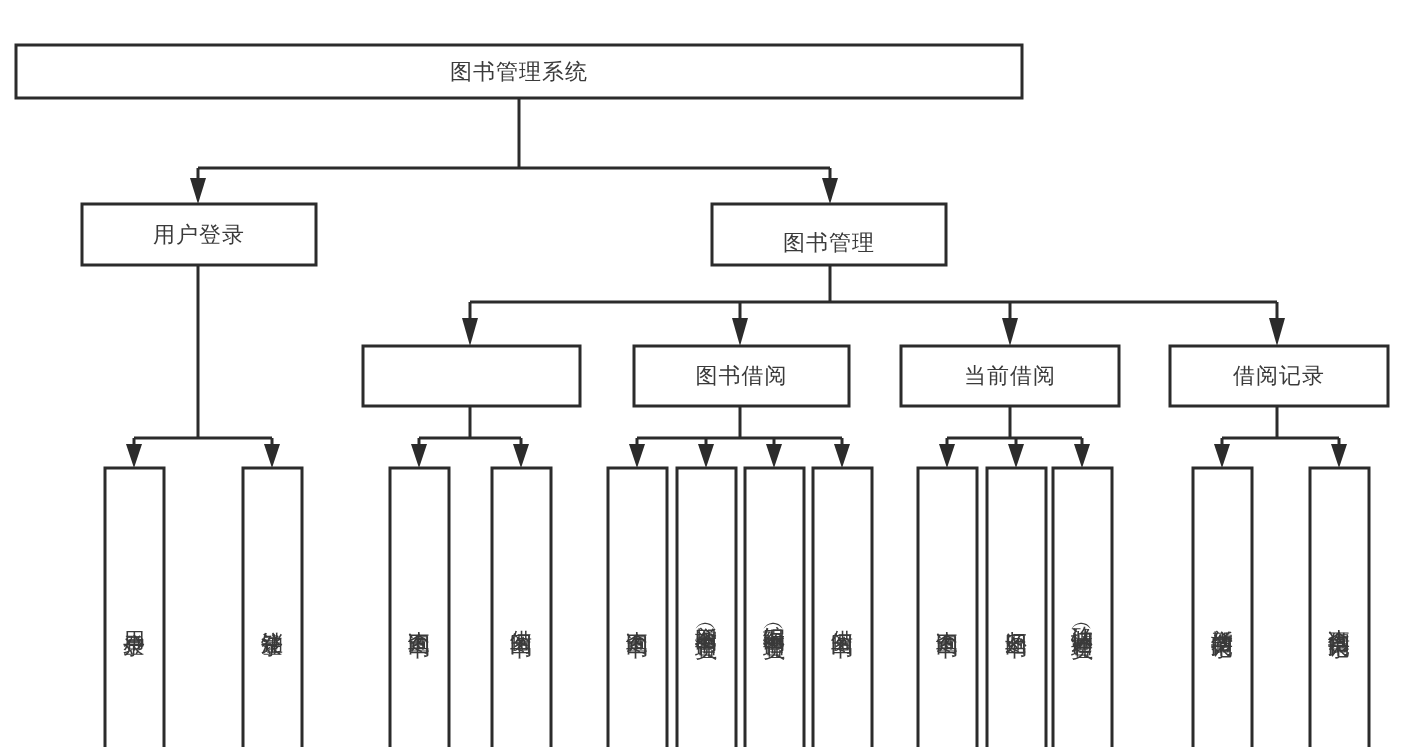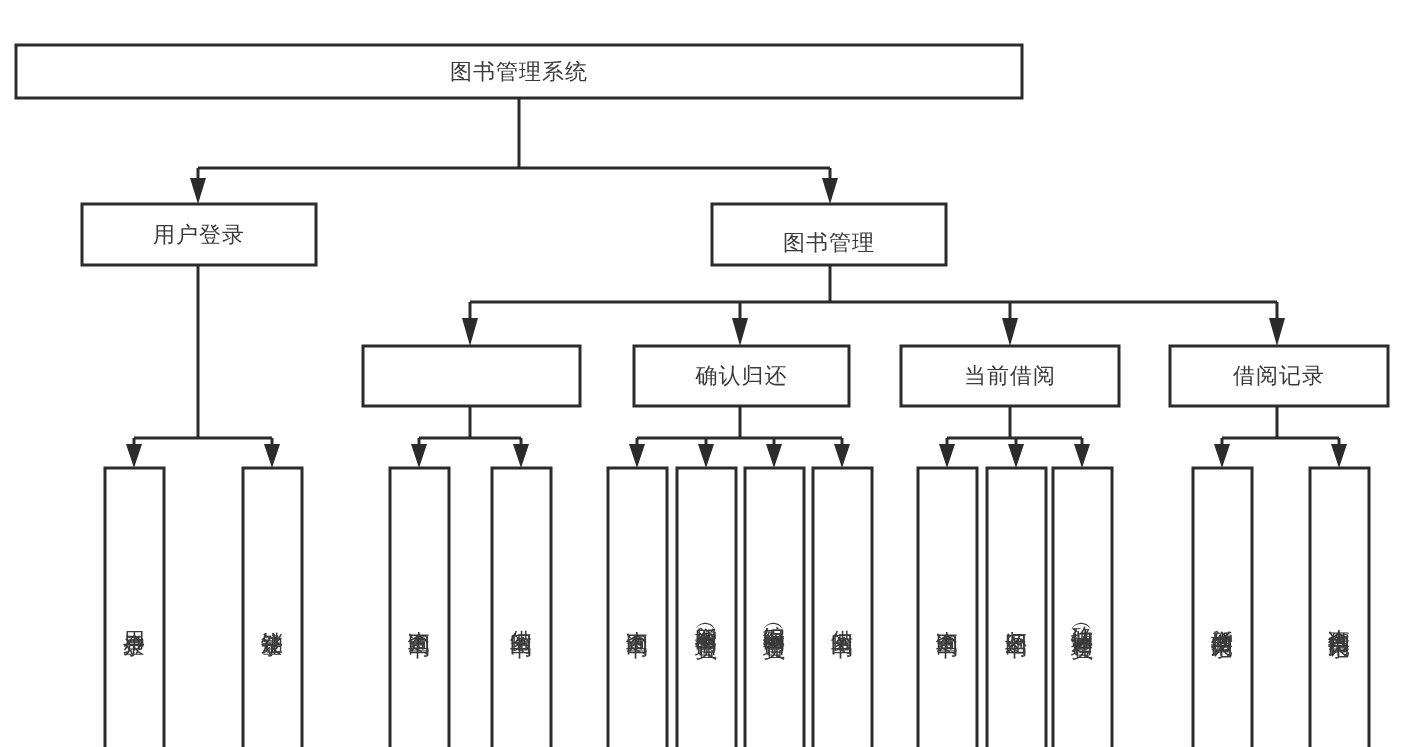--- a/index.html
+++ b/index.html
@@ -182,21 +182,21 @@
 
     <rect class="node-box" x="1193" y="436" width="59" height="298"></rect>
     <rect class="node-box" x="1310" y="436" width="59" height="298"></rect>
   </svg>
 
   <div class="node-label-h" style="left:16px; top:13px; width:1006px; height:53px;">图书管理系统</div>
 
   <div class="node-label-h" style="left:82px; top:172px; width:234px; height:61px;">用户登录</div>
   <div class="node-label-h" style="left:712px; top:172px; width:234px; height:77px;">图书管理</div>
 
-  <div class="node-label-h" style="left:634px; top:314px; width:215px; height:60px;">确认归还</div>
+  <div class="node-label-h" style="left:634px; top:314px; width:215px; height:60px;">图书借阅</div>
   <div class="node-label-h" style="left:1170px; top:314px; width:218px; height:60px;">借阅记录</div>
   <div class="node-label-h" style="left:901px; top:314px; width:218px; height:60px;">当前借阅</div>
 
   <div class="node-label-v" style="left:105px; top:436px; width:59px; height:298px;">用户登录</div>
   <div class="node-label-v" style="left:243px; top:436px; width:59px; height:298px;">注销登录</div>
 
   <div class="node-label-v" style="left:390px; top:436px; width:59px; height:298px;">查询图书</div>
   <div class="node-label-v" style="left:492px; top:436px; width:59px; height:298px;">借阅图书</div>
 
   <div class="node-label-v" style="left:608px; top:436px; width:59px; height:298px;">查询图书</div>

